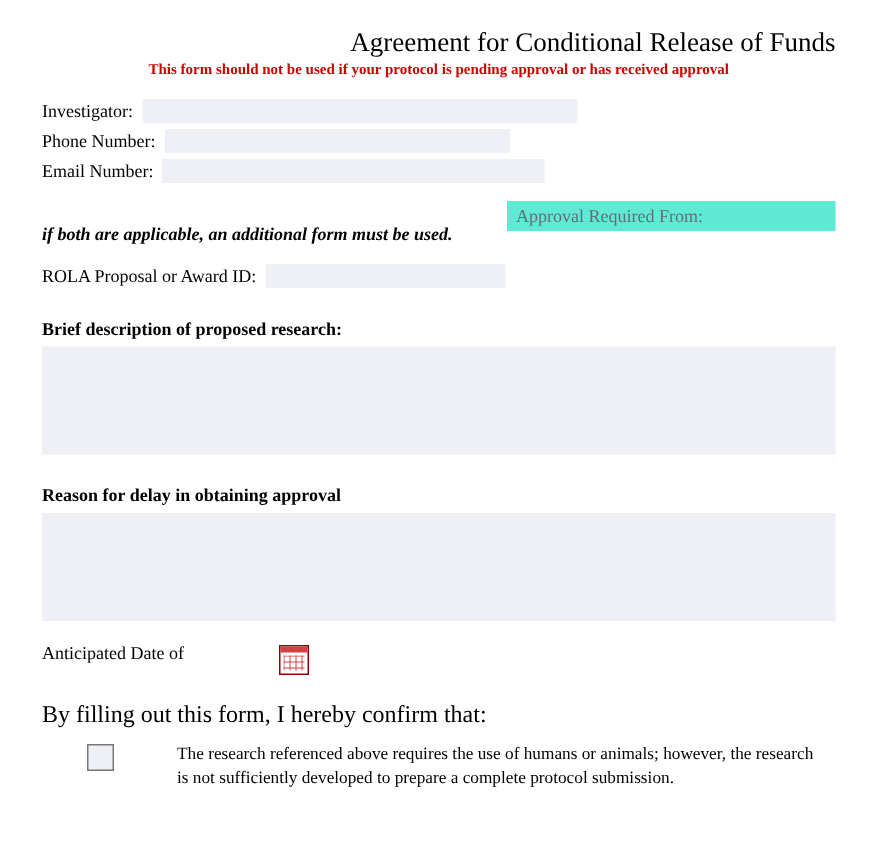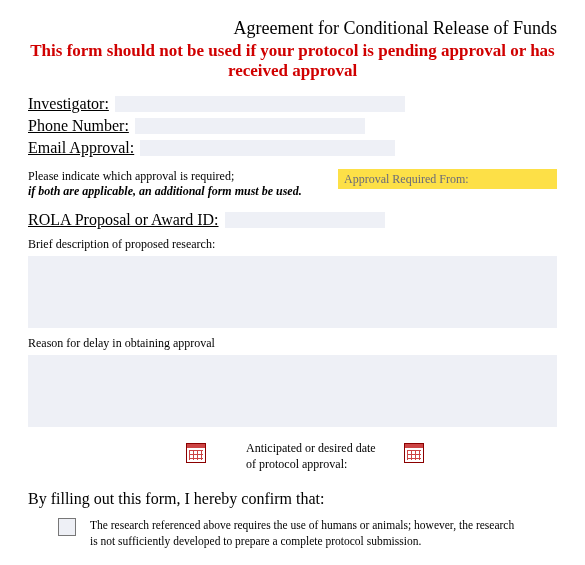--- a/index.html
+++ b/index.html
@@ -16,59 +16,59 @@
   .title {
     text-align: right;
     font-size: 18px;
     font-weight: normal;
     margin-bottom: 2px;
   }
   .warning {
     text-align: center;
     color: #d00000;
     font-weight: bold;
-    font-size: 17px;
+    font-size: 10px;
     margin-bottom: 14px;
   }
   .row { display: flex; align-items: center; margin-bottom: 4px; }
-  .label { font-size: 16px; text-decoration: underline; }
+  .label { font-size: 12px; }
   .field {
     background: #eef0f6;
     height: 16px;
     margin-left: 6px;
   }
   .f-investigator { width: 290px; }
   .f-phone { width: 230px; }
   .f-email { width: 255px; }
   .approval-section {
     display: flex;
     align-items: flex-start;
     margin-top: 12px;
     margin-bottom: 12px;
   }
   .approval-left { flex: 0 0 300px; font-size: 12px; }
   .approval-left .italic { font-style: italic; font-weight: bold; text-align: center; }
   .approval-box {
-    background: #fde047;
+    background: #5eead4;
     flex: 1;
     height: 20px;
     padding: 3px 6px;
     font-size: 12px;
     color: #6a6a7a;
     margin-left: 10px;
   }
   .rola-row { margin-bottom: 0; }
   .f-rola { width: 160px; }
   .big-box {
     background: #eef0f6;
     width: 100%;
     height: 72px;
     margin-top: 4px;
   }
-  .section-label { font-size: 12px; margin-top: 8px; }
+  .section-label { font-size: 12px; margin-top: 20px; font-weight: bold; }
   .dates {
     display: flex;
     margin-top: 14px;
     gap: 40px;
   }
   .date-col {
     display: flex;
     align-items: flex-start;
     gap: 18px;
   }
@@ -93,20 +93,21 @@
       linear-gradient(to right, #c44 1px, transparent 1px),
       linear-gradient(to bottom, #c44 1px, transparent 1px);
     background-size: 4px 4px;
   }
   .confirm { margin-top: 18px; font-size: 16px; }
   .check-row {
     display: flex;
     align-items: flex-start;
     margin-top: 10px;
     padding-left: 30px;
+    gap: 28px;
   }
   .checkbox {
     width: 18px; height: 18px;
     border: 1px solid #777;
     background: #eef0f6;
     margin-right: 14px;
     flex-shrink: 0;
   }
   .check-text { font-size: 11.5px; line-height: 1.35; max-width: 430px;}
 </style>
@@ -118,54 +119,47 @@
 
 <div class="row">
   <span class="label">Investigator:</span>
   <div class="field f-investigator"></div>
 </div>
 <div class="row">
   <span class="label">Phone Number:</span>
   <div class="field f-phone"></div>
 </div>
 <div class="row">
-  <span class="label">Email Approval:</span>
+  <span class="label">Email Number:</span>
   <div class="field f-email"></div>
 </div>
 
 <div class="approval-section">
   <div class="approval-left">
-    <span>Please indicate which approval is required;</span><br>
+    <br>
     <span class="italic">if both are applicable,  an additional form must be used.</span>
   </div>
   <div class="approval-box">Approval Required From:</div>
 </div>
 
 <div class="row rola-row">
   <span class="label">ROLA Proposal or Award ID:</span>
   <div class="field f-rola"></div>
 </div>
 
 <div class="section-label">Brief description of proposed research:</div>
 <div class="big-box"></div>
 
 <div class="section-label">Reason for delay in obtaining approval</div>
 <div class="big-box"></div>
 
 <div class="dates">
   <div class="date-col">
     <div class="date-label">
-      <br>
-    </div>
-    <span class="cal-icon"></span>
-  </div>
-  <div class="date-col">
-    <div class="date-label">
-      <span>Anticipated or desired date</span><br>
-      <span>of protocol approval:</span>
+      <span>Anticipated Date of</span><br>
     </div>
     <span class="cal-icon"></span>
   </div>
 </div>
 
 <div class="confirm">By filling out this form, I hereby confirm that:</div>
 
 <div class="check-row">
   <div class="checkbox"></div>
   <div class="check-text">The research referenced above requires the use of humans or animals; however, the research is not sufficiently developed to prepare a complete protocol submission.</div>

